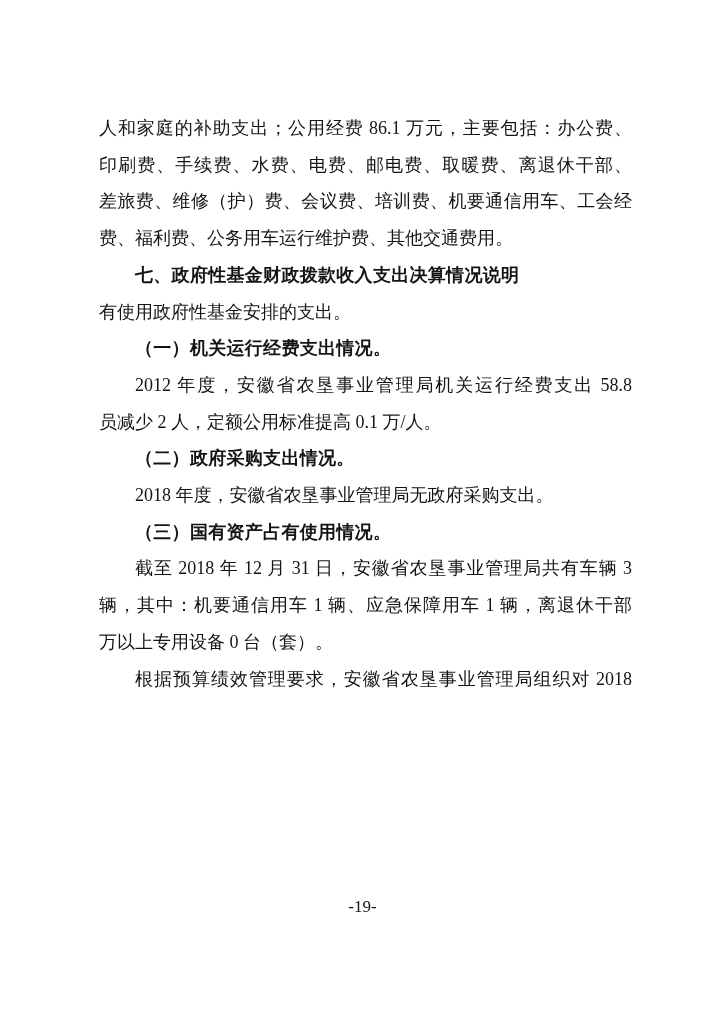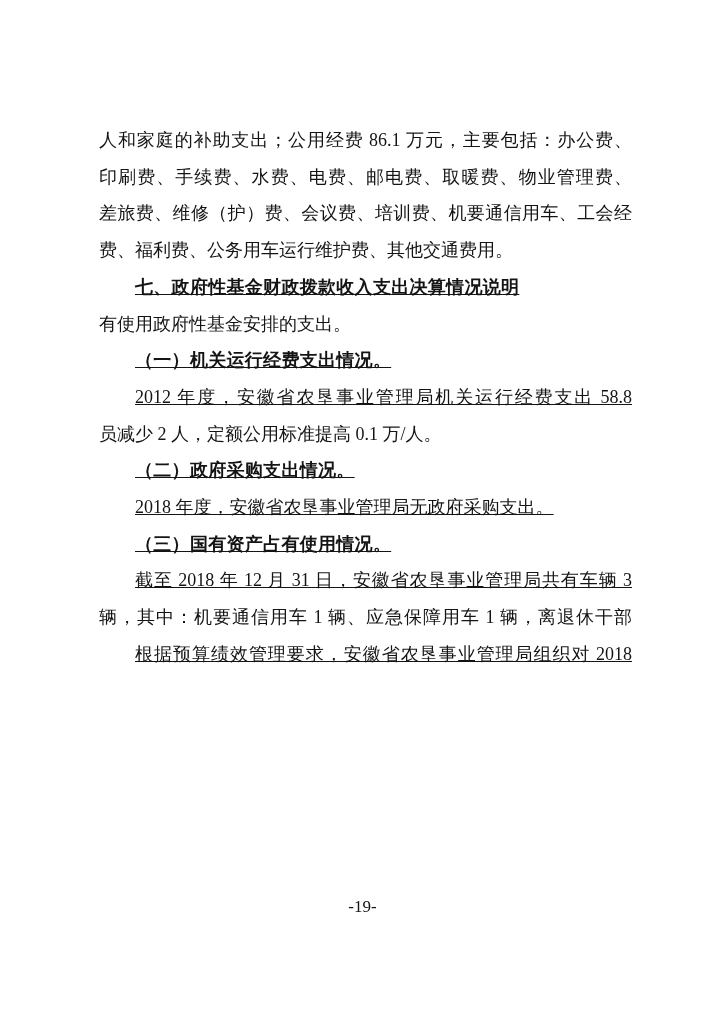--- a/index.html
+++ b/index.html
@@ -10,37 +10,36 @@
   .page {
     position: relative;
     width: 725px;
     height: 1024px;
     background: #ffffff;
     overflow: hidden;
   }
   .content {
     position: absolute;
     left: 99px;
-    top: 122px;
+    top: 110px;
     width: 533px;
   }
   .line {
     font-family: "Liberation Serif", "DejaVu Serif", serif;
     font-size: 18px;
     line-height: 36.7px;
     color: #141414;
     white-space: normal;
   }
   .line.justify {
     text-align: justify;
     text-align-last: justify;
   }
   .line.indent {
     text-indent: 2em;
-    text-decoration: underline;
   }
   .line.heading {
     font-weight: 700;
     font-family: "Liberation Sans", "DejaVu Sans", sans-serif;
     letter-spacing: 0.3px;
   }
   .footer {
     position: absolute;
     top: 897px;
     left: 0;
@@ -50,29 +49,30 @@
     font-size: 17px;
     color: #141414;
   }
 </style>
 </head>
 <body>
 
 <div class="page">
   <div class="content">
       <div class="line justify">人和家庭的补助支出；公用经费 86.1 万元，主要包括：办公费、</div>
-      <div class="line justify">印刷费、手续费、水费、电费、邮电费、取暖费、物业管理费、</div>
+      <div class="line justify">印刷费、手续费、水费、电费、邮电费、取暖费、离退休干部、</div>
       <div class="line justify">差旅费、维修（护）费、会议费、培训费、机要通信用车、工会经</div>
       <div class="line">费、福利费、公务用车运行维护费、其他交通费用。</div>
       <div class="line heading indent">七、政府性基金财政拨款收入支出决算情况说明</div>
       <div class="line">有使用政府性基金安排的支出。</div>
       <div class="line heading indent">（一）机关运行经费支出情况。</div>
       <div class="line indent justify">2012 年度，安徽省农垦事业管理局机关运行经费支出 58.8</div>
       <div class="line">员减少 2 人，定额公用标准提高 0.1 万/人。</div>
       <div class="line heading indent">（二）政府采购支出情况。</div>
       <div class="line indent">2018 年度，安徽省农垦事业管理局无政府采购支出。</div>
       <div class="line heading indent">（三）国有资产占有使用情况。</div>
       <div class="line indent justify">截至 2018 年 12 月 31 日，安徽省农垦事业管理局共有车辆 3</div>
       <div class="line justify">辆，其中：机要通信用车 1 辆、应急保障用车 1 辆，离退休干部</div>
+      <div class="line">万以上专用设备 0 台（套）。</div>
       <div class="line indent justify">根据预算绩效管理要求，安徽省农垦事业管理局组织对 2018</div>
     </div>
   <div class="footer">-19-</div>
 </div>
 
 </body></html>

